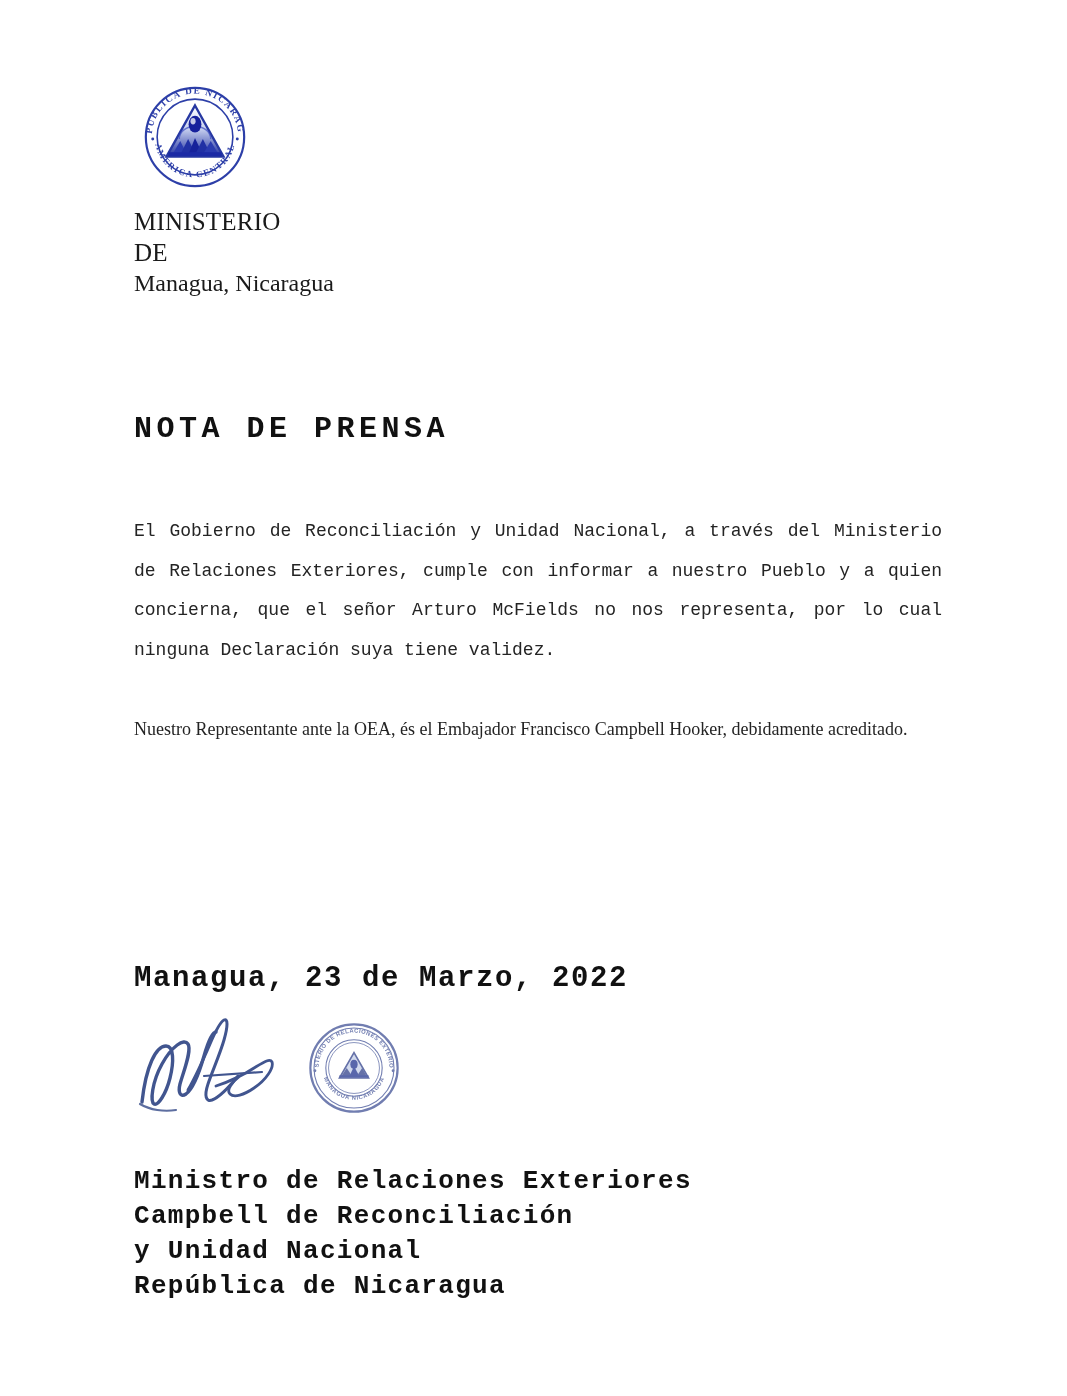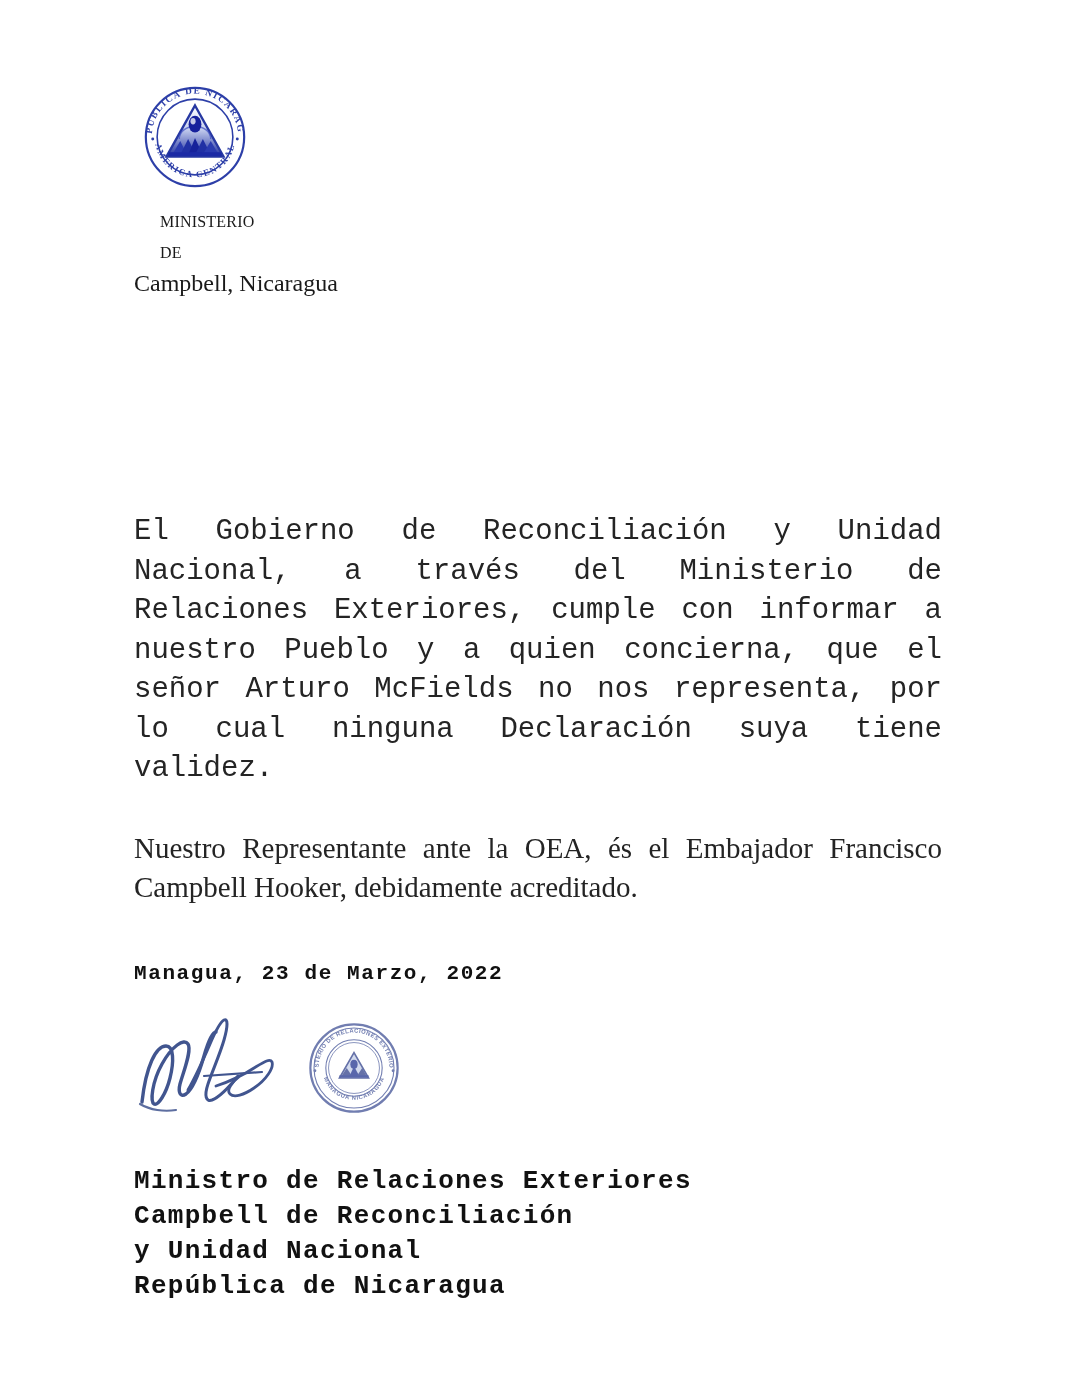--- a/index.html
+++ b/index.html
@@ -36,25 +36,24 @@
     display: block;
     margin-left: 2px;
   }
   .lh-text {
     margin-top: 10px;
     font-family: "Liberation Serif", "DejaVu Serif", serif;
     color: #1a1a1a;
   }
   .lh-line {
     display: block;
-    font-size: 16px;
+    font-size: 25px;
     line-height: 31px;
     letter-spacing: 0.2px;
     white-space: pre;
-    margin-left: 26px;
   }
   .lh-line.caps { text-transform: none; }
   .lh-city {
     display: block;
     font-size: 24px;
     line-height: 31px;
     white-space: pre;
   }
 
   
@@ -70,39 +69,39 @@
   }
 
   
   .body-block {
     position: absolute;
     left: 134px;
     top: 512px;
     width: 808px;
   }
   .para {
-    font-size: 29px;
+    font-size: 18px;
     line-height: 39.5px;
     color: #242424;
     text-align: justify;
     text-align-last: left;
     margin: 0;
     letter-spacing: 0px;
   }
   .para + .para {
     margin-top: 40px;
     font-family: Liberation Serif, serif;
   }
 
   
   .date-line {
     position: absolute;
     left: 134px;
     top: 962px;
-    font-size: 21px;
+    font-size: 29px;
     font-weight: bold;
     letter-spacing: 1.6px;
     color: #111111;
     white-space: pre;
   }
 
   
   .sig-zone {
     position: absolute;
     left: 130px;
@@ -185,24 +184,25 @@
       <path d="M 54,76 L 60,61 L 67,76 Z" fill="#16219a"></path>
       <path d="M 61,76 L 68,62 L 75,76 Z" fill="#2030a4"></path>
       <path d="M 69,76 L 76,64 L 83,76 Z" fill="#2a3bb0"></path>
 
       <rect x="33" y="75.5" width="54" height="4" fill="#1b2aa5"></rect>
     </svg>
 
     <div class="lh-text">
       <span class="lh-line caps">MINISTERIO</span>
       <span class="lh-line caps">DE</span>
-      <span class="lh-city">Campbell, Nicaragua</span>
+      <span class="lh-city">Managua, Nicaragua</span>
     </div>
   </div>
 
+  <div class="doc-title">NOTA DE PRENSA</div>
 
   <div class="body-block">
     <p class="para">El Gobierno de Reconciliación y Unidad Nacional, a través del Ministerio de Relaciones Exteriores, cumple con informar a nuestro Pueblo y a quien concierna, que el señor Arturo McFields no nos representa, por lo cual ninguna Declaración suya tiene validez.</p>
     <p class="para">Nuestro Representante ante la OEA, és el Embajador Francisco Campbell Hooker, debidamente acreditado.</p>
   </div>
 
   <div class="date-line">Managua, 23 de Marzo, 2022</div>
 
   <div class="sig-zone">
 

